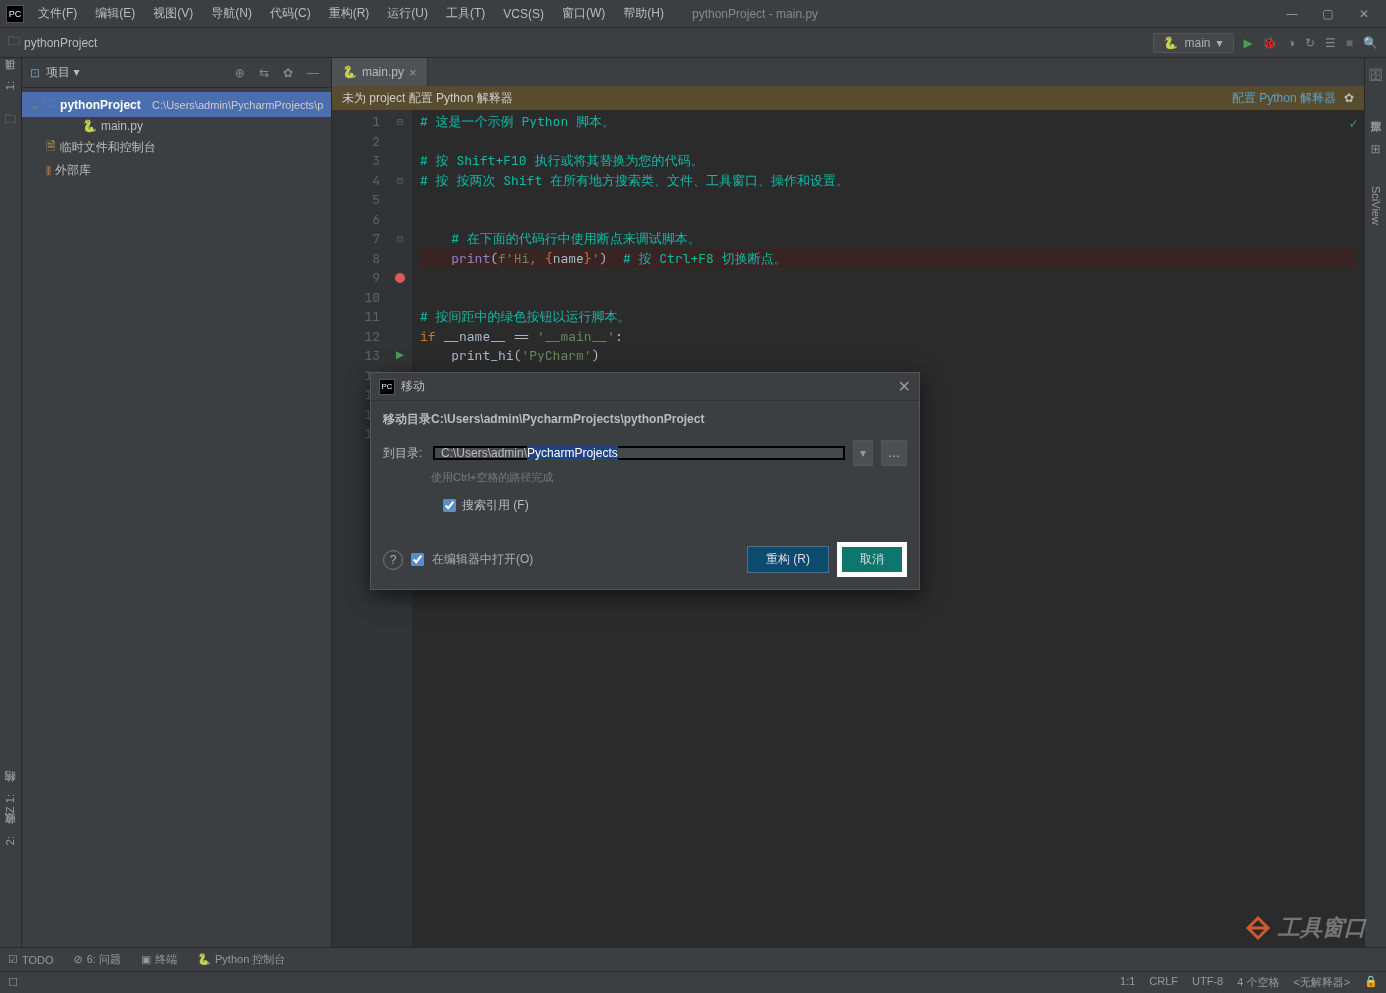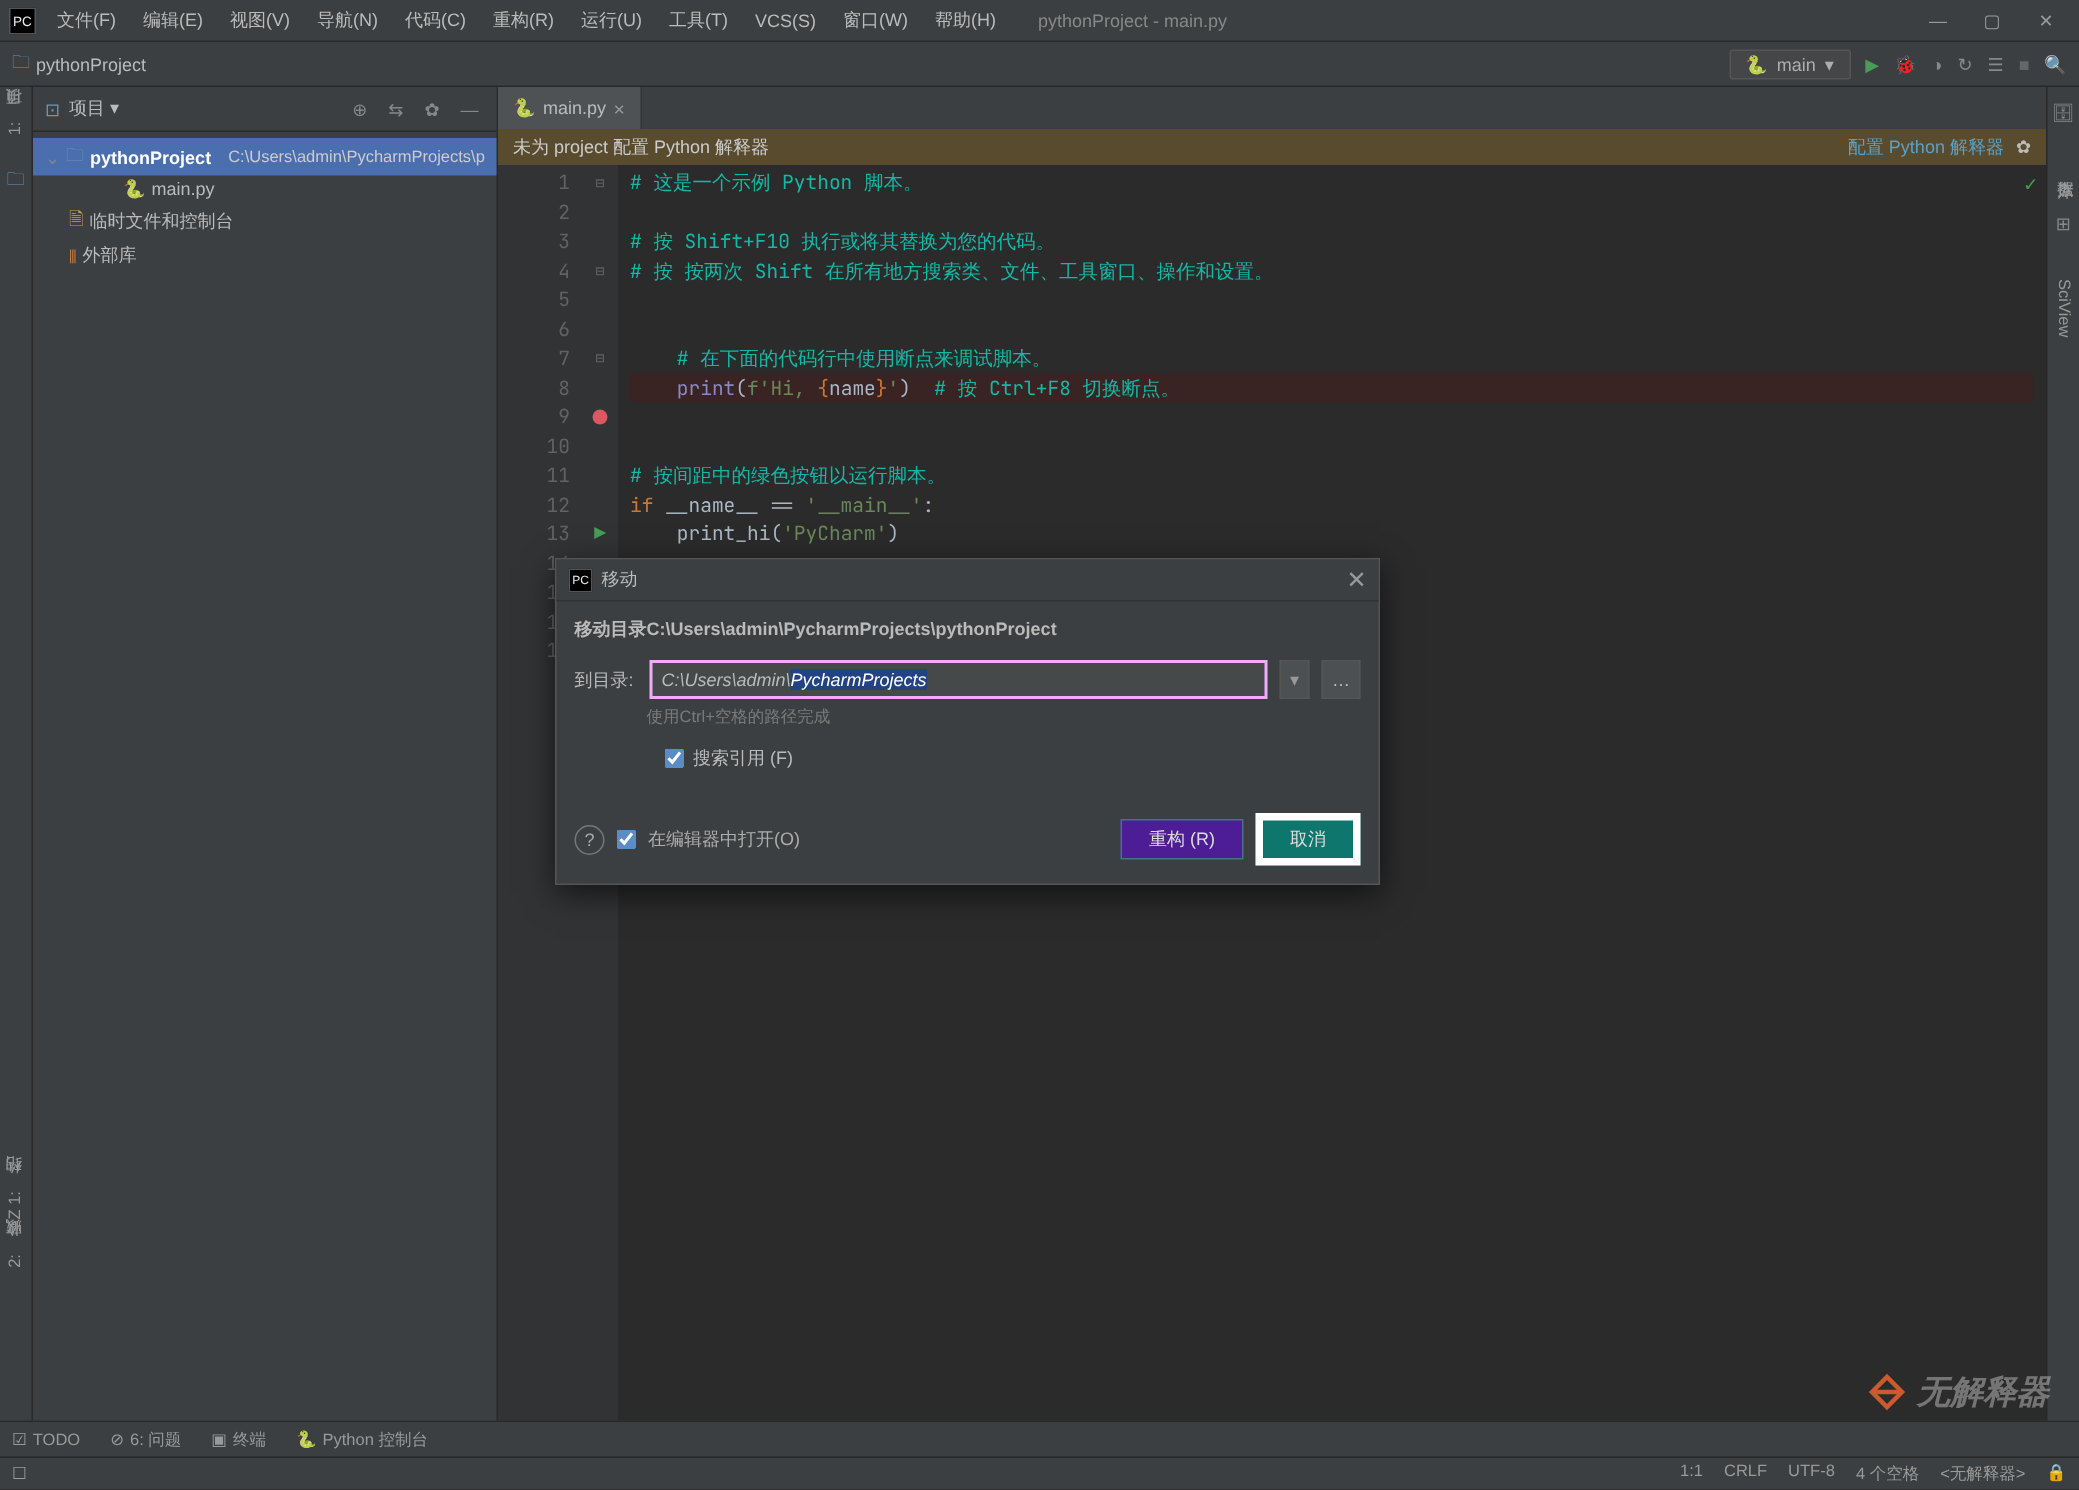--- a/index.html
+++ b/index.html
@@ -257,28 +257,27 @@
 .dialog-body {
   padding: 10px 12px;
   color: #bbb;
 }
 .dlg-subtitle { font-weight: bold; margin-bottom: 12px; }
 .dlg-row { display: flex; align-items: center; gap: 8px; margin-bottom: 4px; }
 .dlg-label-col { width: 42px; }
 .dlg-input {
   flex: 1;
   background: #45494a;
-  border: 2px solid #f0abfc;
-  height: 26px;
+  border: 2px solid #000000;
+  height: 14px;
   color: #bbb;
   padding: 0 6px;
   display: flex;
   align-items: center;
   position: relative;
-  font-style: italic;
 }
 .dlg-input .selection { background: #214283; color: #fff; }
 .dlg-dropdown-btn {
   width: 20px; height: 26px;
   background: #4c5052;
   border: 1px solid #555;
   display: flex; align-items: center; justify-content: center;
   color: #999;
 }
 .dlg-browse-btn {
@@ -304,21 +303,21 @@
 }
 .dlg-footer .spacer { flex: 1; }
 .btn {
   padding: 4px 18px;
   border: 5px solid #ffffff;
   background: #0f766e;
   color: #ddd;
   font-size: 12px;
 }
 .btn.primary {
-  background: #4c1d95;
+  background: #0c4a6e;
   border: 1px solid #4c708c;
 }
 
 .watermark {
   position: absolute;
   right: 20px;
   bottom: 50px;
   display: flex;
   align-items: center;
   gap: 6px;
@@ -576,14 +575,14 @@
   </div>
 </div>
 
 <div class="watermark">
   <div class="wm-icon">
     <svg width="28" height="28" viewBox="0 0 28 28">
         <path d="M4 14 L14 4 L24 14 L14 24 Z" fill="none" stroke="#cc5a2e" stroke-width="3"></path>
         <path d="M4 14 L24 14" stroke="#cc5a2e" stroke-width="3"></path>
       </svg>
   </div>
-  <span>无解释器</span>
+  <span>工具窗口</span>
 </div>
 
 </body></html>

